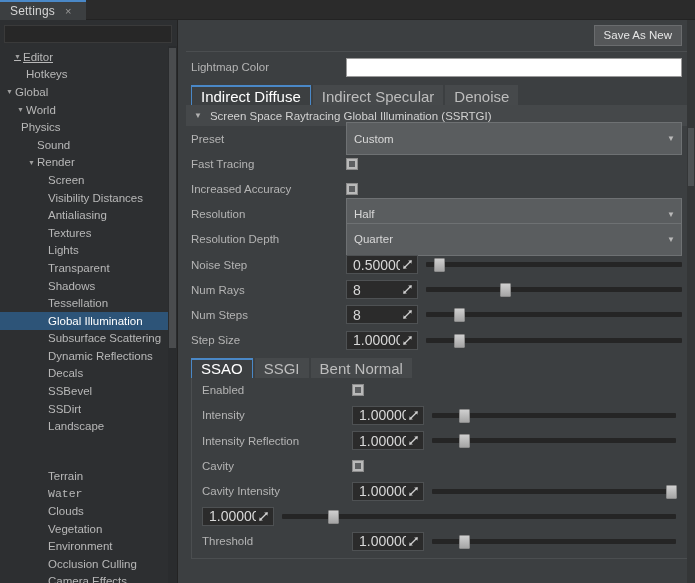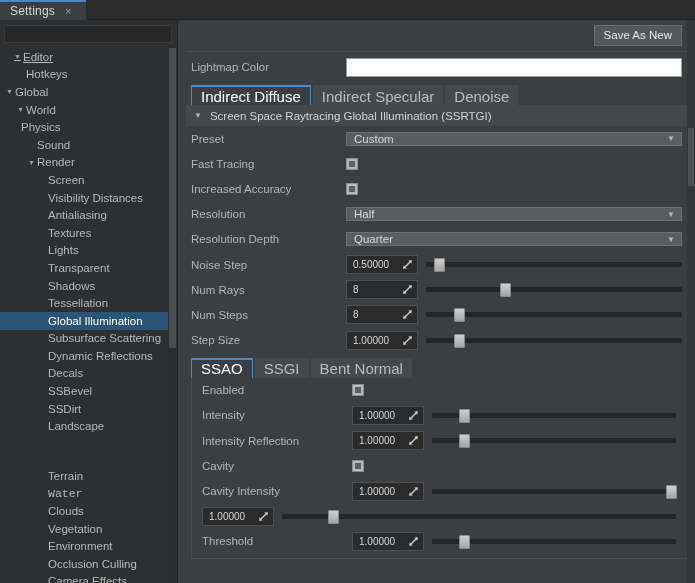--- a/index.html
+++ b/index.html
@@ -213,21 +213,21 @@
     padding-left: 8px;
     gap: 8px;
     margin-right: 5px;
     cursor: pointer;
   }
   .ghead .caret { color: #b0b0b0; font-size: 8px; }
 
   
   .combo {
     flex: 1;
-    height: 14px;
+    height: 33px;
     background: #5a5d5f;
     border: 1px solid #6e7173;
     display: flex;
     align-items: center;
     justify-content: space-between;
     color: #d8d8d8;
     font-size: 11.5px;
     padding: 0 6px 0 7px;
     margin-right: 13px;
     cursor: pointer;
@@ -254,21 +254,21 @@
   .numf {
     width: 72px;
     flex: none;
     height: 19px;
     background: #2b2b2b;
     border: 1px solid #4e5153;
     display: flex;
     align-items: center;
     justify-content: space-between;
     color: #d8d8d8;
-    font-size: 10px;
+    font-size: 14px;
     padding: 0 4px 0 6px;
     cursor: text;
     overflow: hidden;
   }
   .numf .nval { white-space: nowrap; overflow: hidden; }
   .numf .drag {
     width: 11px; height: 11px; flex: none;
     position: relative;
     margin-left: 2px;
     cursor: ew-resize;

